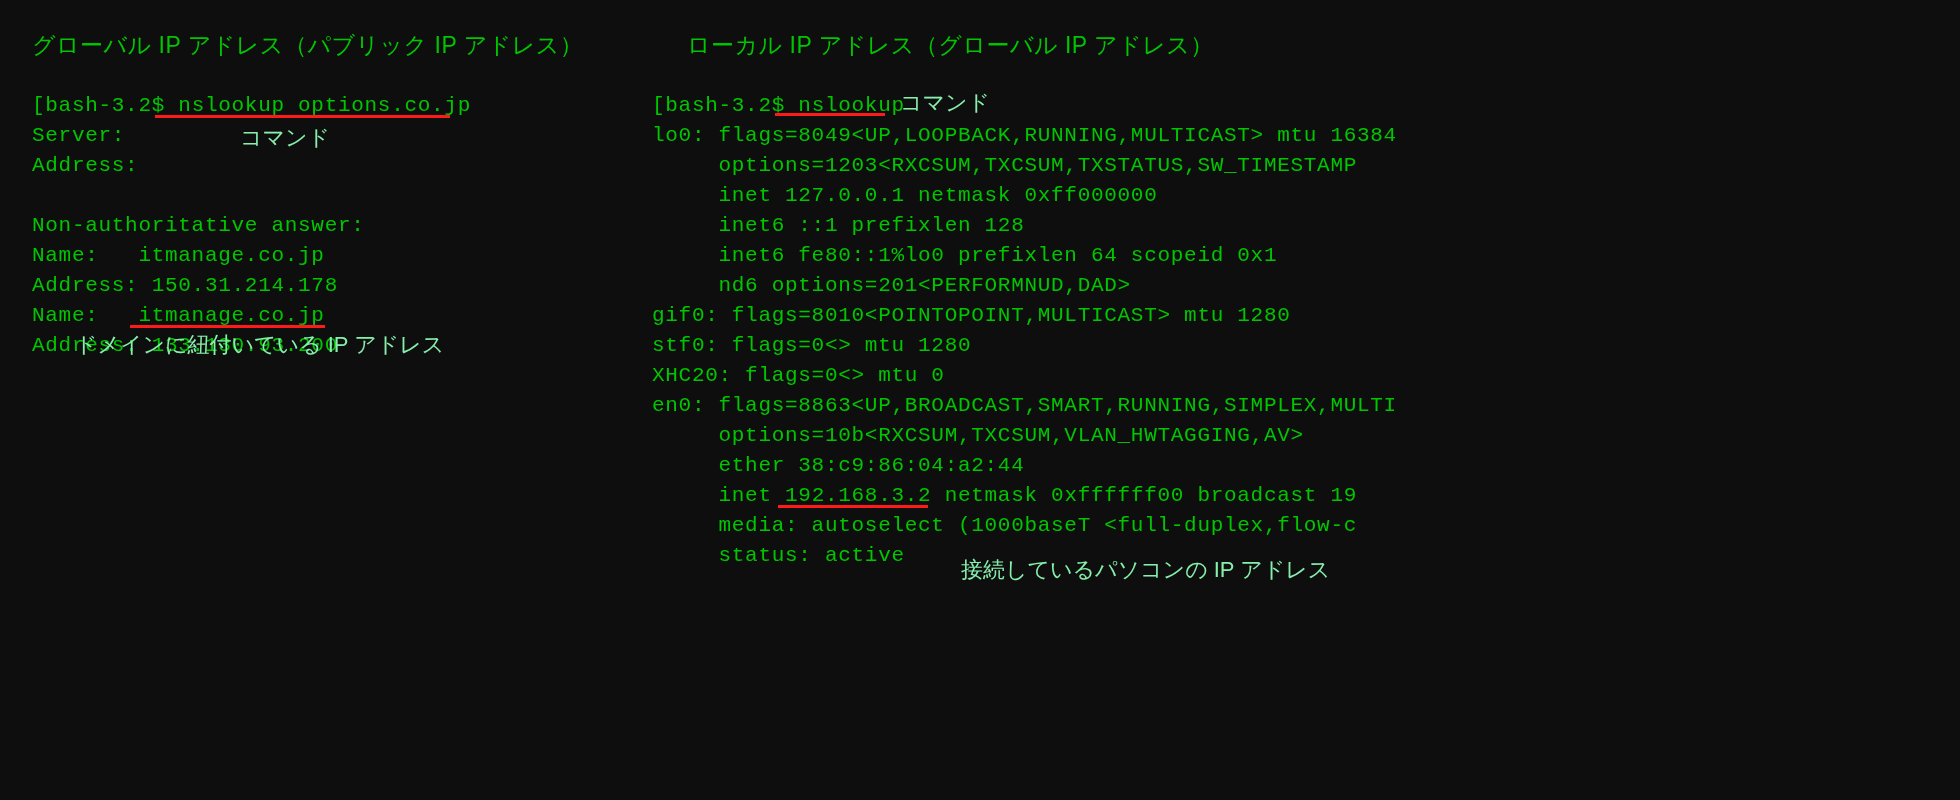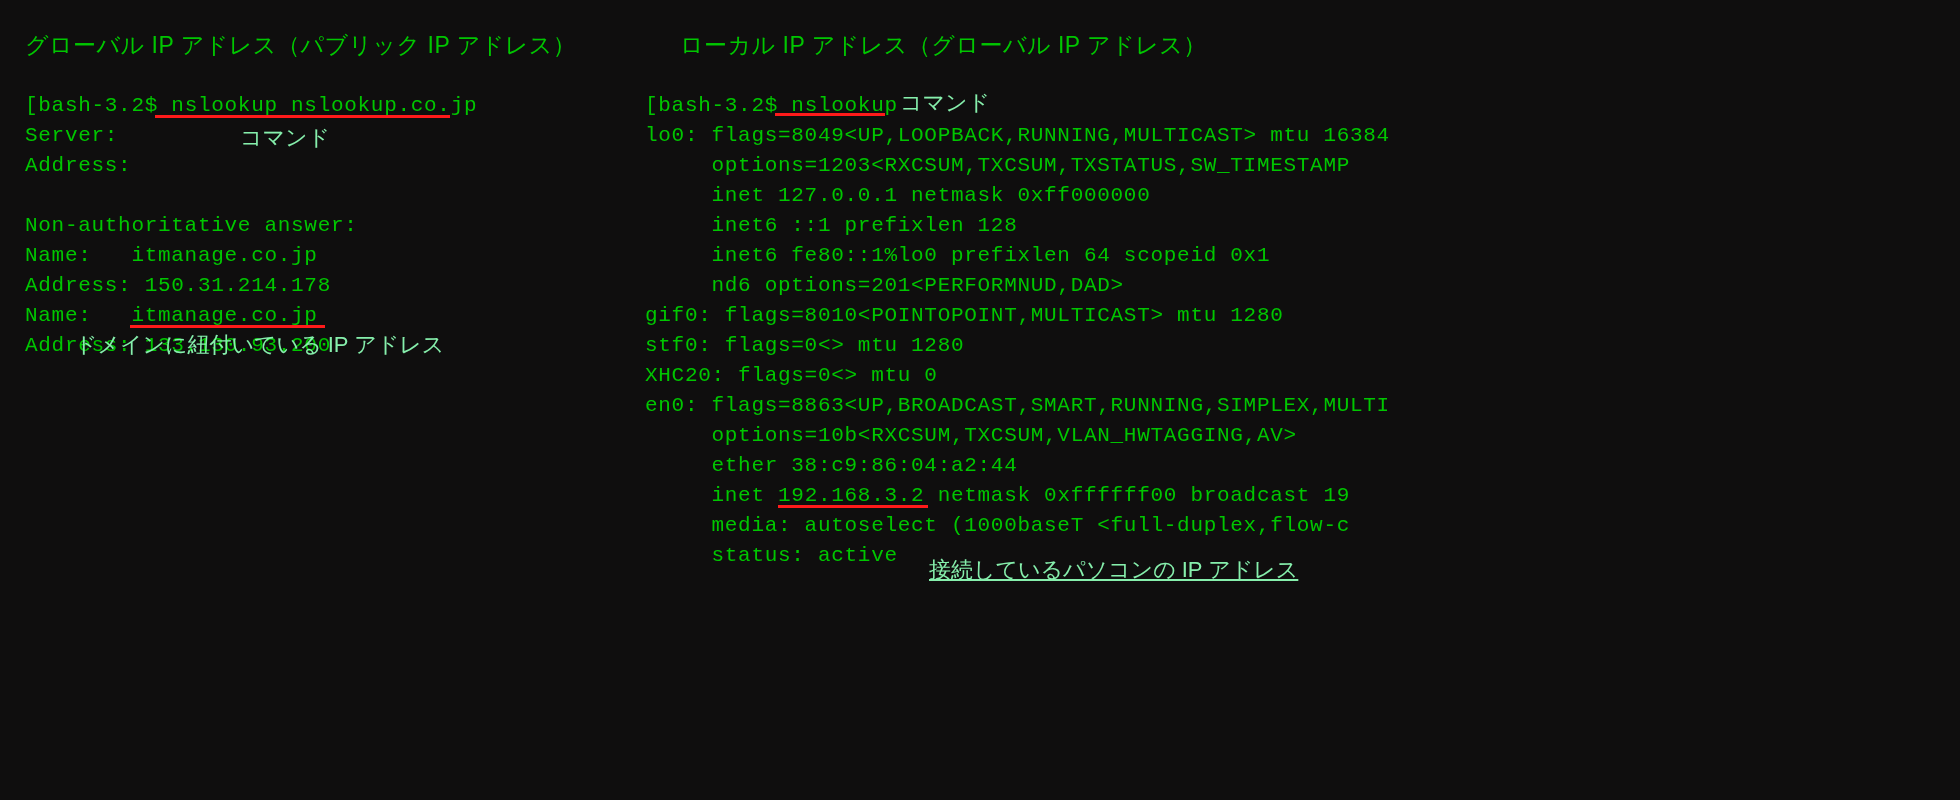--- a/index.html
+++ b/index.html
@@ -12,21 +12,21 @@
     overflow: hidden;
   }
   .container {
     display: flex;
     width: 100%;
     height: 100%;
   }
   .panel {
     position: relative;
     box-sizing: border-box;
-    padding: 30px 20px 30px 25px;
+    padding: 30px 20px 30px 32px;
   }
   .panel.left  { width: 620px; }
   .panel.right { width: 940px; }
   .title {
     color: #00c600;
     font-size: 23px;
     font-family: "Meiryo", "Hiragino Kaku Gothic Pro", sans-serif;
     margin-bottom: 30px;
     letter-spacing: 0.5px;
   }
@@ -50,21 +50,21 @@
     height: 3px;
   }
 </style>
 </head>
 <body>
 
 <div class="container">
 
   <div class="panel left">
     <div class="title">グローバル IP アドレス（パブリック IP アドレス）</div>
-    <div class="term"><span>[bash-3.2$ </span><span>nslookup nslookup.co.jp</span>
+    <div class="term"><span>[bash-3.2$ </span><span>nslookup options.co.jp</span>
 <span>Server:
 Address:
 
 Non-authoritative answer:
 Name:   itmanage.co.jp
 Address: 150.31.214.178
 Name:   itmanage.co.jp
 Address: </span><span>133.130.93.200</span></div>
 
     <div class="underline" style="left:155px; top:115px; width:295px;"></div>
@@ -90,16 +90,16 @@
      options=10b&lt;RXCSUM,TXCSUM,VLAN_HWTAGGING,AV&gt;
      ether 38:c9:86:04:a2:44
      inet </span><span>192.168.3.2</span><span> netmask 0xffffff00 broadcast 19
      media: autoselect (1000baseT &lt;full-duplex,flow-c
      status: active</span></div>
 
     <div class="underline" style="left:155px; top:113px; width:110px;"></div>
     <div class="annot" style="left:280px; top:88px;">コマンド</div>
 
     <div class="underline" style="left:158px; top:505px; width:150px;"></div>
-    <div class="annot" style="left:309px; top:555px;text-decoration:underline;">接続しているパソコンの IP アドレス</div>
+    <div class="annot" style="left:341px; top:555px;">接続しているパソコンの IP アドレス</div>
   </div>
 
 </div>
 
 </body></html>

